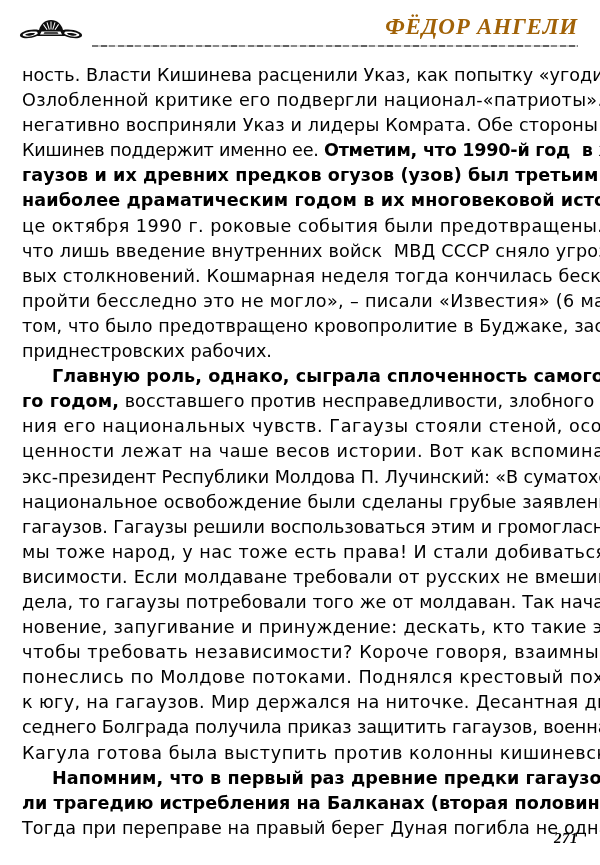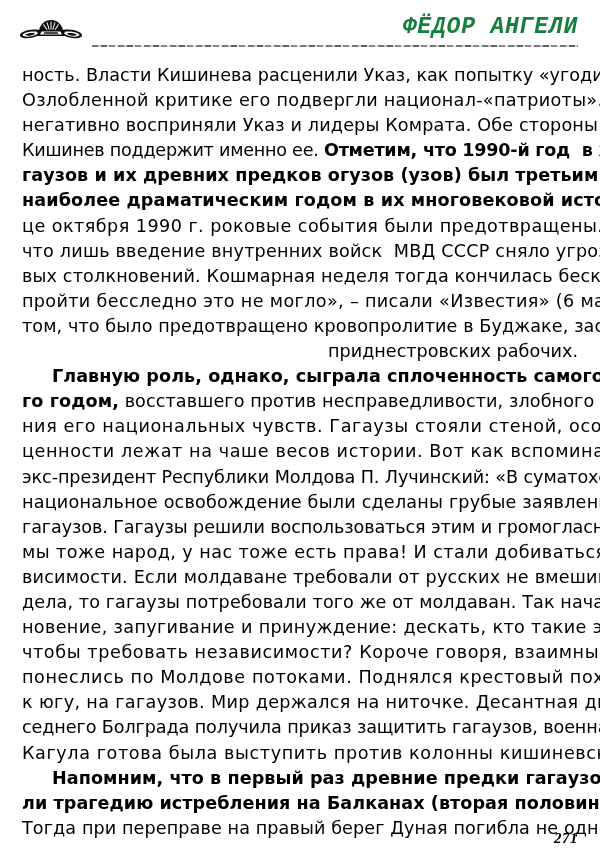--- a/index.html
+++ b/index.html
@@ -33,26 +33,26 @@
     position: absolute;
     left: 18px;
     top: 17px;
     width: 66px;
     height: 28px;
   }
   .head-title {
     position: absolute;
     right: 22px;
     top: 14px;
-    font-family: Liberation Mono, monospace;
+    font-family: Liberation Serif, serif;
     font-weight: bold;
     font-style: italic;
     font-size: 23px;
     letter-spacing: 0.8px;
-    color: #15803d;
+    color: #a16207;
     white-space: nowrap;
   }
   .head-rule {
     position: absolute;
     left: 92px;
     right: 22px;
     top: 45px;
     height: 2px;
     background: repeating-linear-gradient(
         to right,
@@ -85,21 +85,21 @@
   .t00 { letter-spacing: 0.02px; }
   .t01 { letter-spacing: 0.30px; }
   .t02 { letter-spacing: 0.15px; }
   .t03 { letter-spacing: -0.25px; }
   .t04 { letter-spacing: 0.05px; }
   .t05 { letter-spacing: 0.10px; }
   .t06 { letter-spacing: 0.45px; }
   .t07 { letter-spacing: 0.20px; }
   .t08 { letter-spacing: 0.35px; }
   .t09 { letter-spacing: 0.60px; }
-  .t10 { letter-spacing: 0.00px; text-align: right; }
+  .t10 { letter-spacing: 0.00px; }
   .t11 { letter-spacing: -0.10px; }
 
   
   .folio {
     position: absolute;
     right: 22px;
     bottom: 18px;
     font-family: "Liberation Serif", "DejaVu Serif", serif;
     font-weight: bold;
     font-style: italic;

